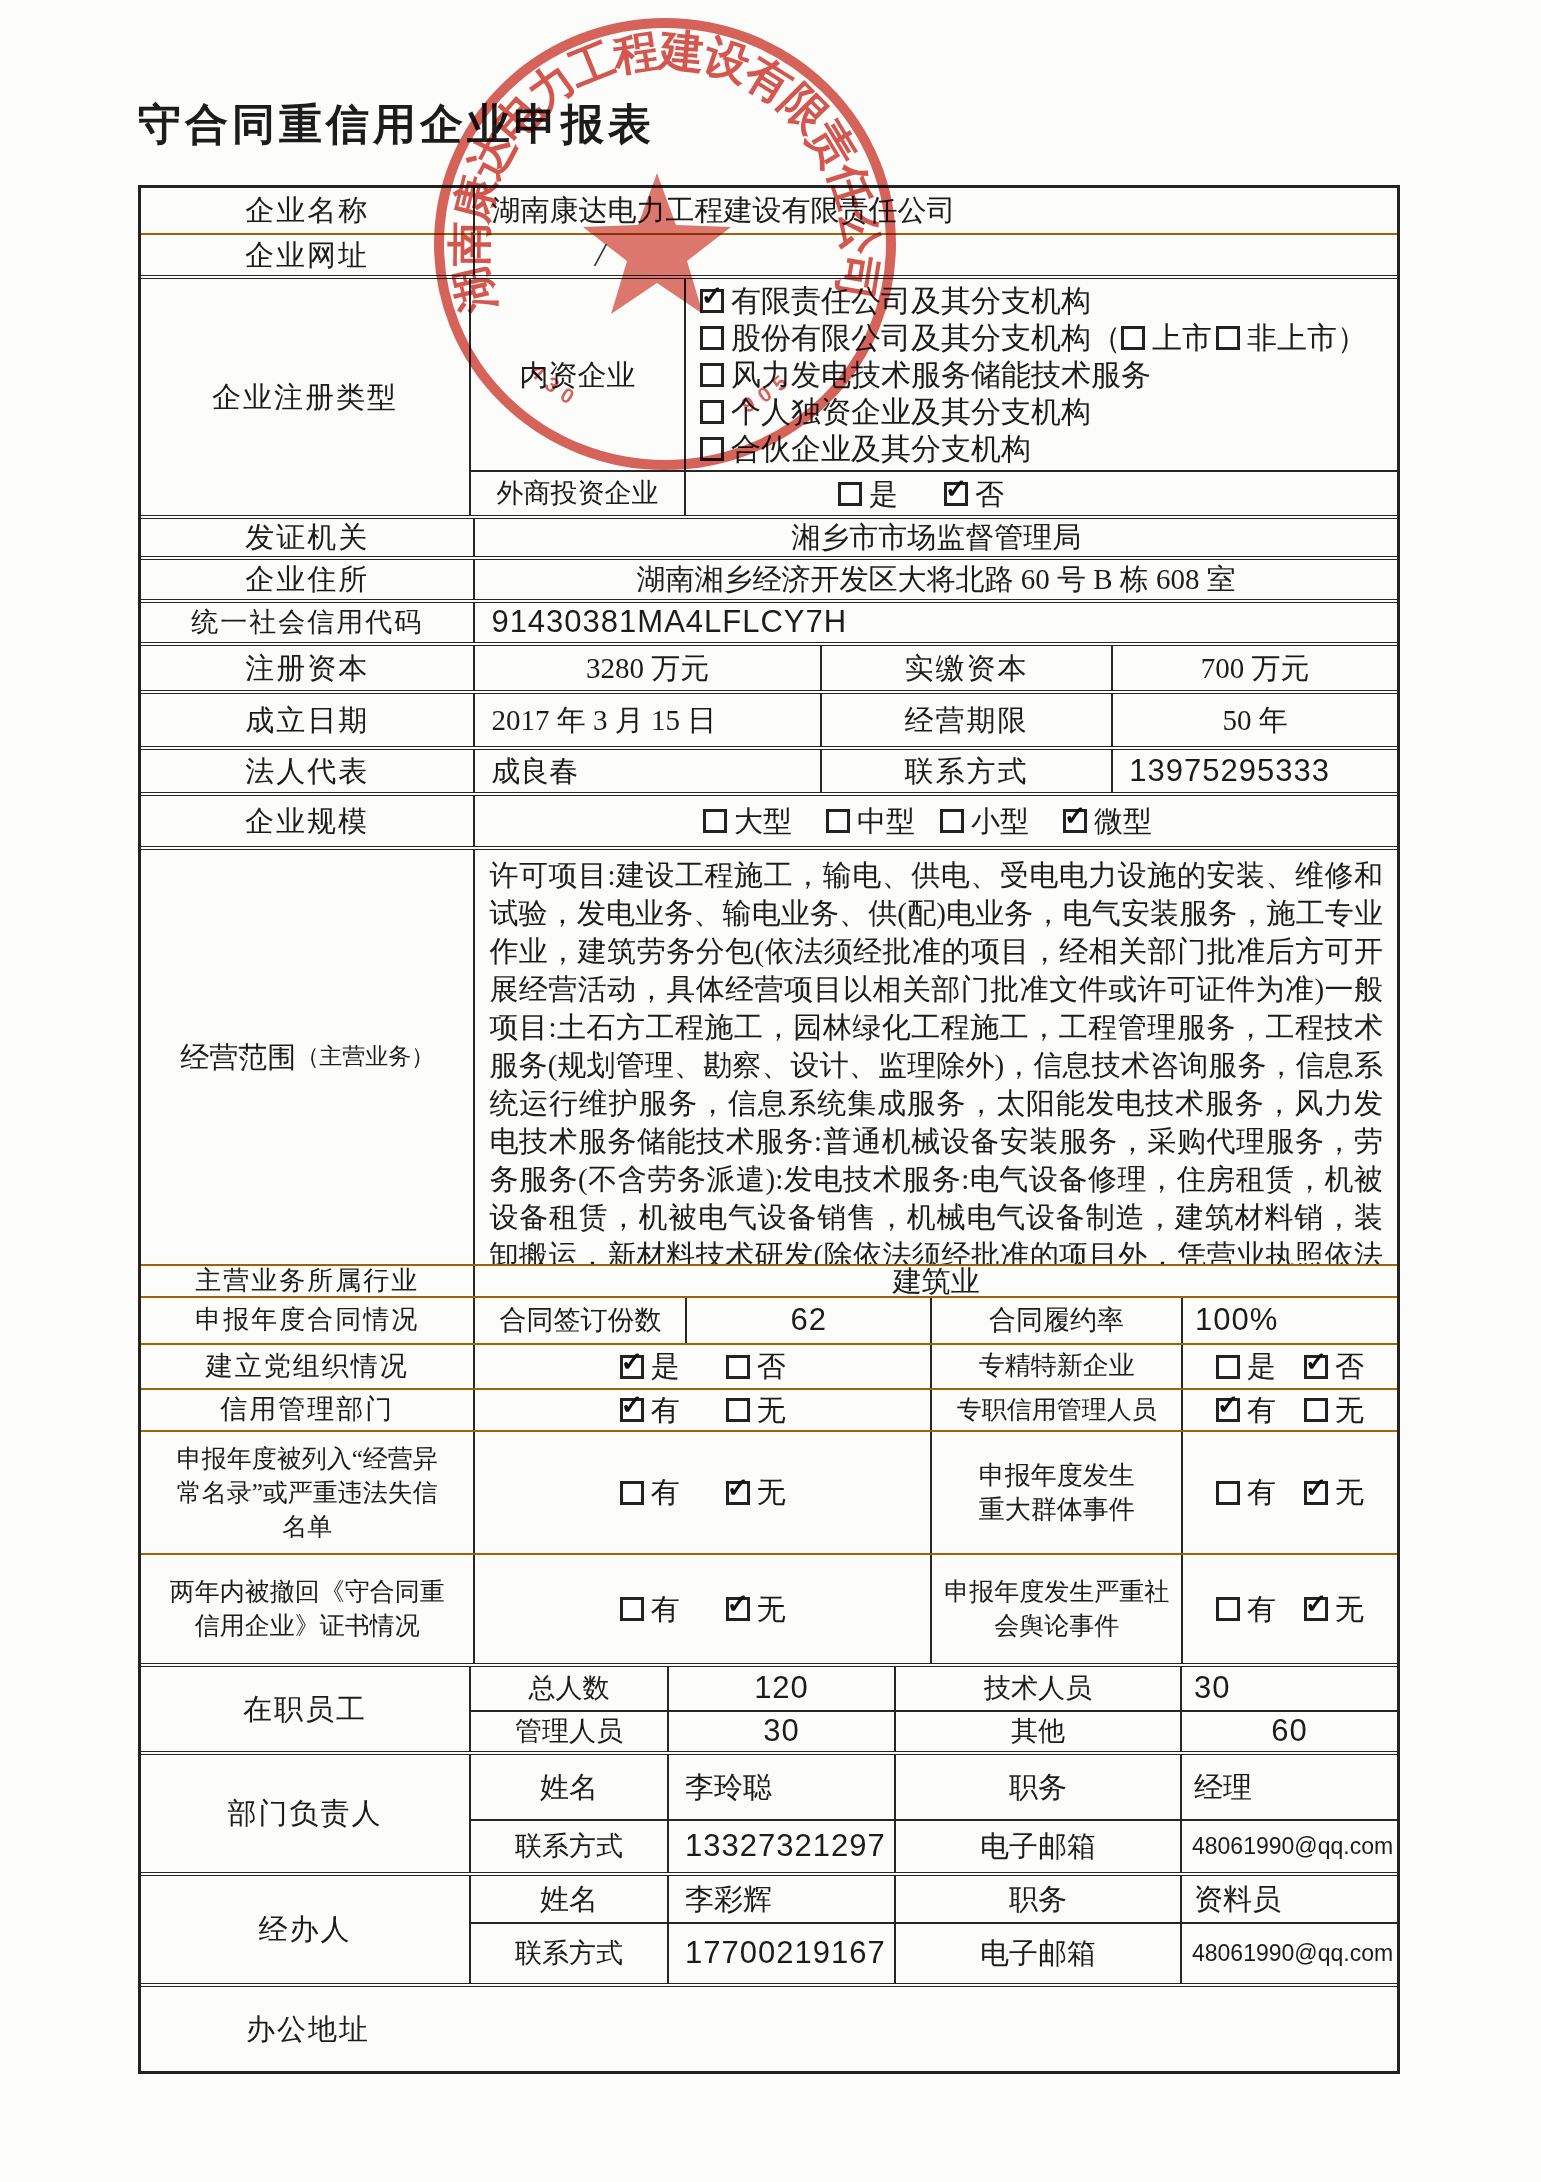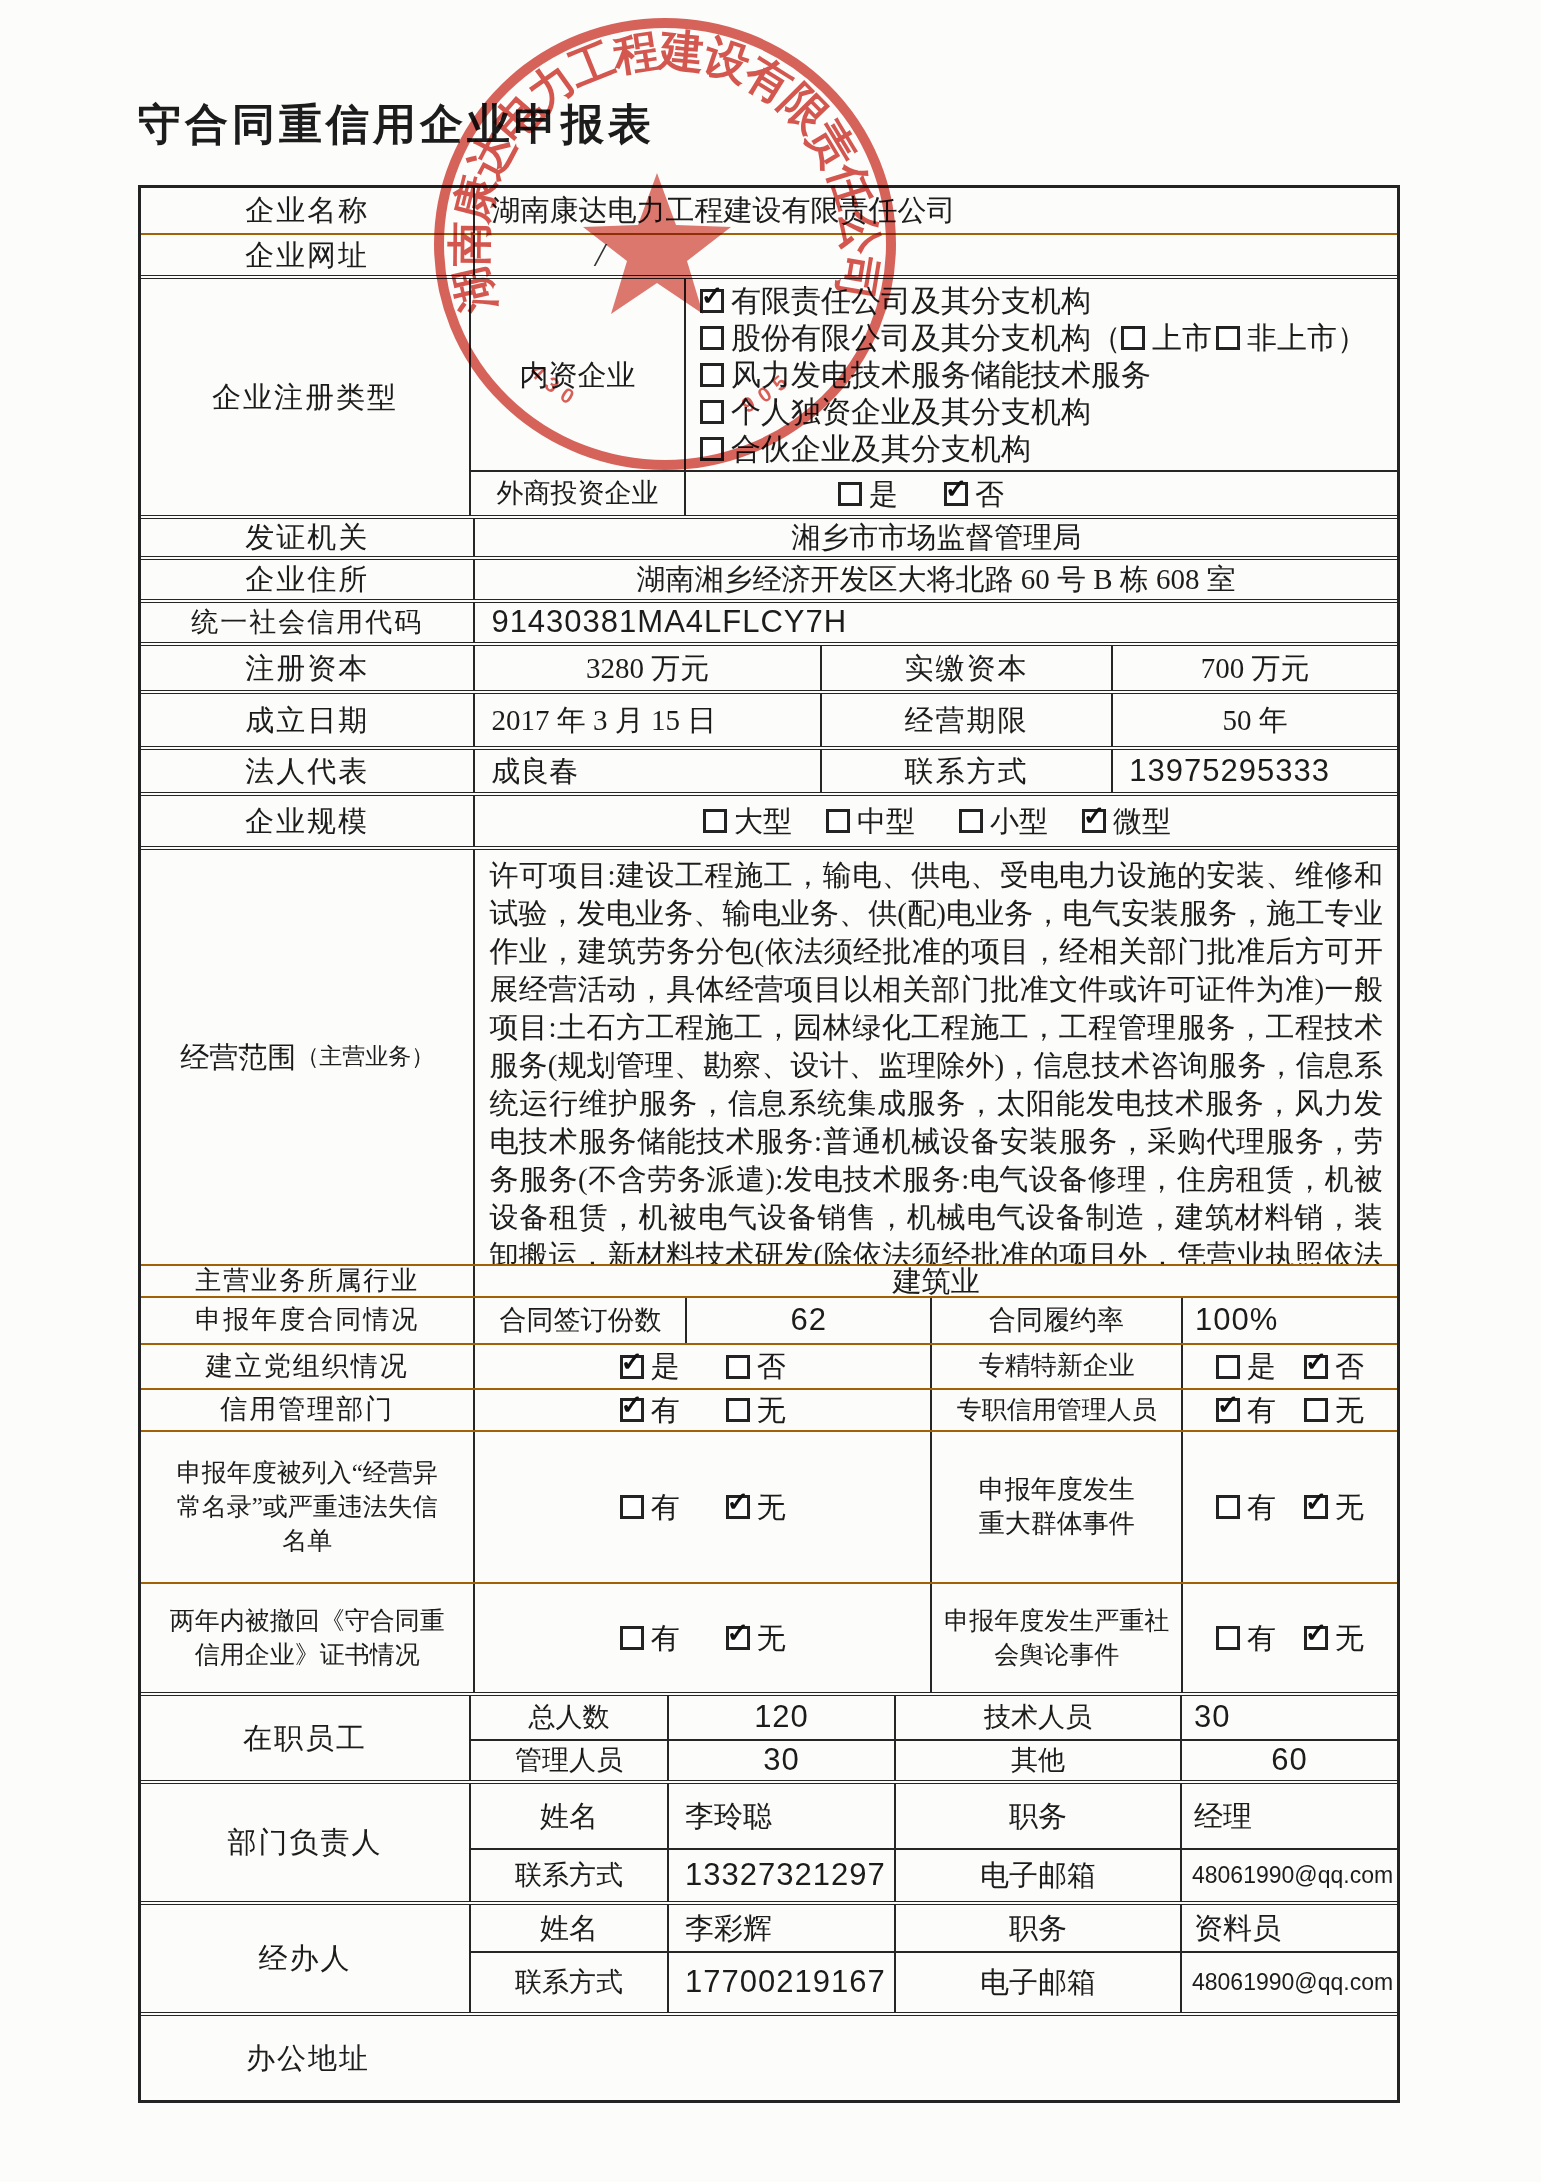--- a/index.html
+++ b/index.html
@@ -161,21 +161,21 @@
 
     <div class="row dbl" style="height:54px">
       <div class="c label" style="width:334px">企业规模</div>
       <div class="c" style="width:928px;justify-content:flex-start;padding-left:228px">
         <span class="cbgroup" style="margin-right:34px">
           <span class="cb">
               <i></i>
             </span>
           <span>大型</span>
         </span>
-        <span class="cbgroup" style="margin-right:44px">
+        <span class="cbgroup" style="margin-right:25px">
           <span class="cb">
               <i></i>
             </span>
           <span>中型</span>
         </span>
         <span class="cbgroup" style="margin-right:34px">
           <span class="cb">
               <i></i>
             </span>
           <span>小型</span>
@@ -267,21 +267,21 @@
           <span>有</span>
           <span class="gap" style="width:28px"></span>
           <span class="cb">
               <i></i>
             </span>
           <span>无</span>
         </span>
       </div>
     </div>
 
-    <div class="row" style="height:152px">
+    <div class="row" style="height:123px">
       <div class="c mlines" style="width:334px">
         <div>申报年度被列入“经营异</div>
         <div>常名录”或严重违法失信</div>
         <div>名单</div>
       </div>
       <div class="c" style="width:459px">
         <span class="cbgroup">
           <span class="cb">
               <i></i>
             </span>

